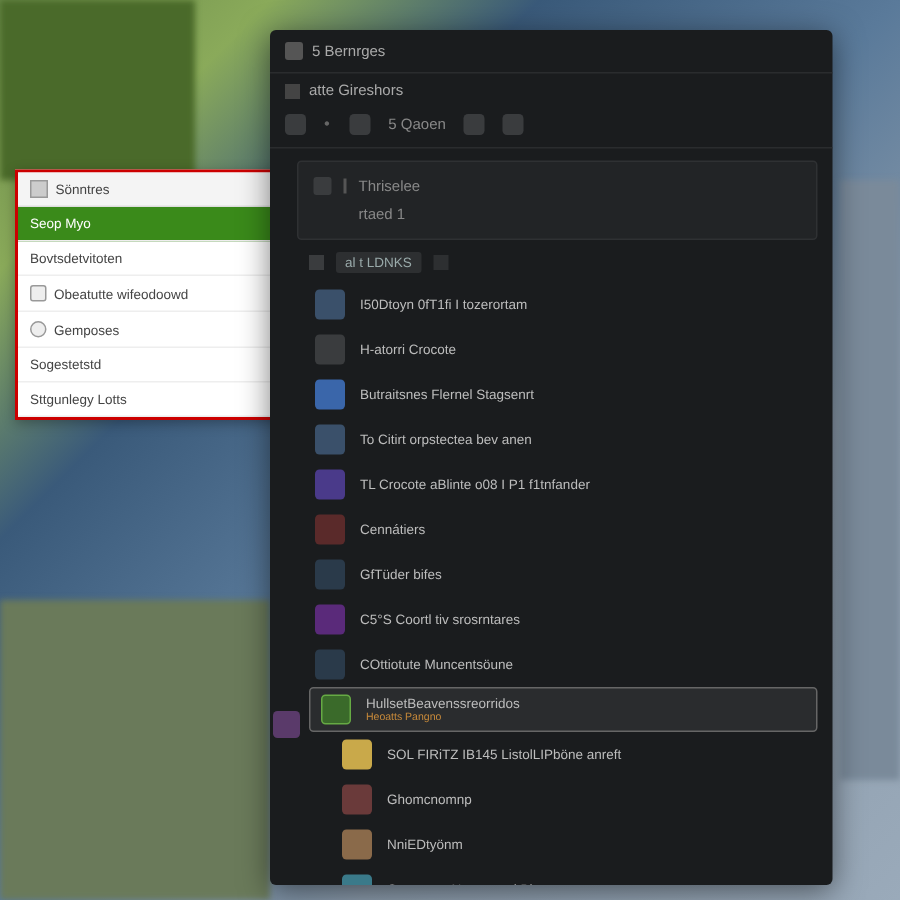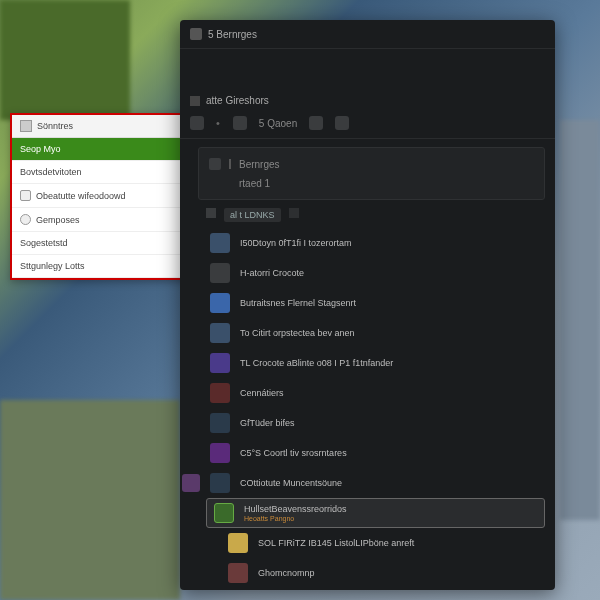--- a/index.html
+++ b/index.html
@@ -39,40 +39,40 @@
     position:absolute; top:20px; left:180px; width:375px; height:570px;
     background:#1a1c1e; border-radius:4px; color:#aaa; font-size:10px;
     overflow:hidden; box-shadow:0 4px 20px rgba(0,0,0,.5);
   }
   .panel-top {
     display:flex; align-items:center; gap:6px; padding:8px 10px;
     border-bottom:1px solid #2a2c2e;
   }
   .panel-top .sq { width:12px;height:12px;background:#555;border-radius:2px; }
   .panel-section-title {
-    display:flex; align-items:center; gap:6px; padding:6px 10px; font-size:10px;margin-top:40px;
+    display:flex; align-items:center; gap:6px; padding:6px 10px; font-size:10px;
   }
   .panel-section-title .sq { width:10px;height:10px;background:#444; }
   .iconbar {
     display:flex; align-items:center; gap:12px; padding:4px 10px 8px 10px;
     border-bottom:1px solid #2a2c2e; color:#888;
   }
   .iconbar .mini { width:14px;height:14px;background:#3a3c3e;border-radius:3px; }
   .iconbar .dots { font-size:11px;letter-spacing:1px;color:#666; }
 
   .subpanel {
     margin:8px 10px 0 18px; border:1px solid #2f3133; border-radius:3px;
     background:#222426; padding:6px 0;
   }
   .subpanel-row { display:flex; align-items:center; gap:8px; padding:4px 10px; color:#888; }
   .subpanel-row .sq { width:12px;height:12px;background:#3a3c3e;border-radius:2px; }
   .subpanel-row .bar { width:2px;height:10px;background:#555; }
 
   .filter-row {
-    display:flex; align-items:flex-start; gap:8px; padding:8px 10px 4px 26px; color:#888;
+    display:flex; align-items:center; gap:8px; padding:8px 10px 4px 26px; color:#888;
   }
   .filter-row .sq { width:10px;height:10px;background:#3a3c3e; }
   .filter-row .pill { background:#2d2f31;padding:2px 6px;border-radius:2px;font-size:9px;color:#9aa; }
   .filter-row .end { width:10px;height:10px;background:#2d2f31; }
 
   .list {
     padding:2px 10px 0 26px;
   }
   .item {
     display:flex; align-items:center; gap:10px; padding:5px 4px;
@@ -164,21 +164,21 @@
     <span class="mini"></span>
     <span>5 Qaoen</span>
     <span class="mini"></span>
     <span class="mini"></span>
   </div>
 
   <div class="subpanel">
     <div class="subpanel-row">
       <span class="sq"></span>
       <span class="bar"></span>
-      <span>Bernrges</span>
+      <span>Thriselee</span>
     </div>
     <div class="subpanel-row">
       <span style="width:12px"></span>
         <span style="width:2px"></span>
       <span>rtaed 1</span>
     </div>
   </div>
 
   <div class="filter-row">
     <span class="sq"></span>

